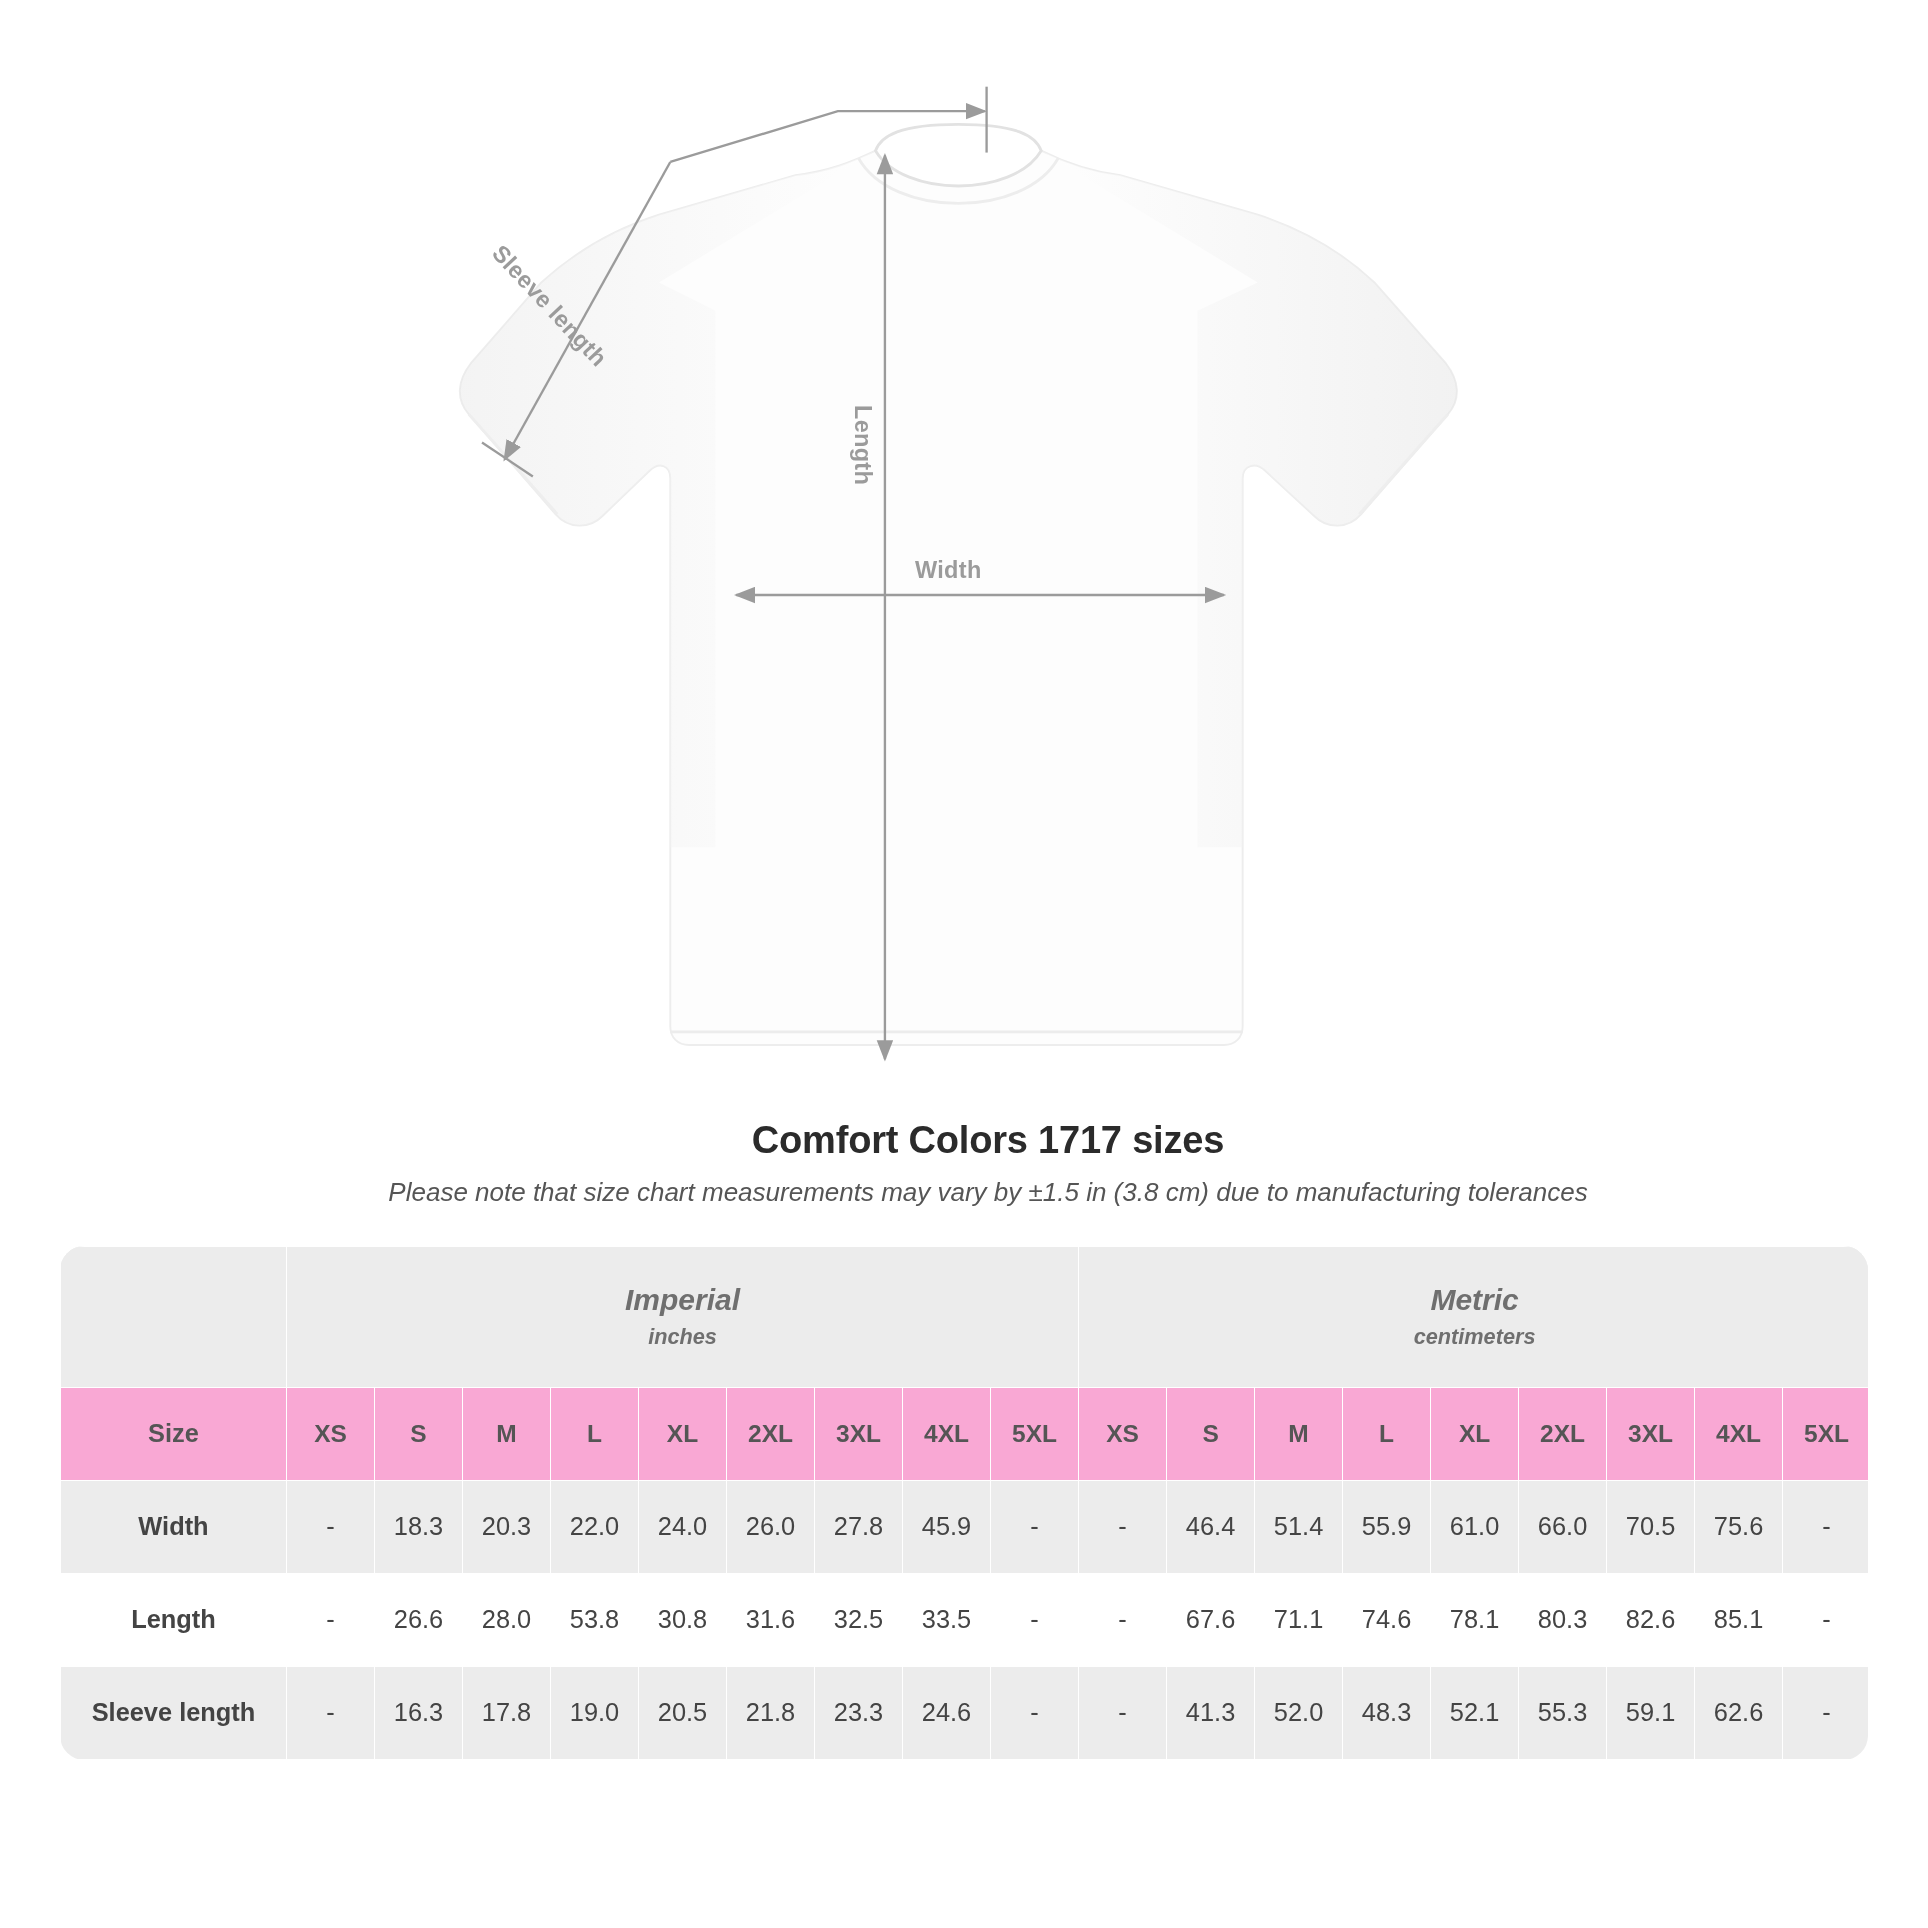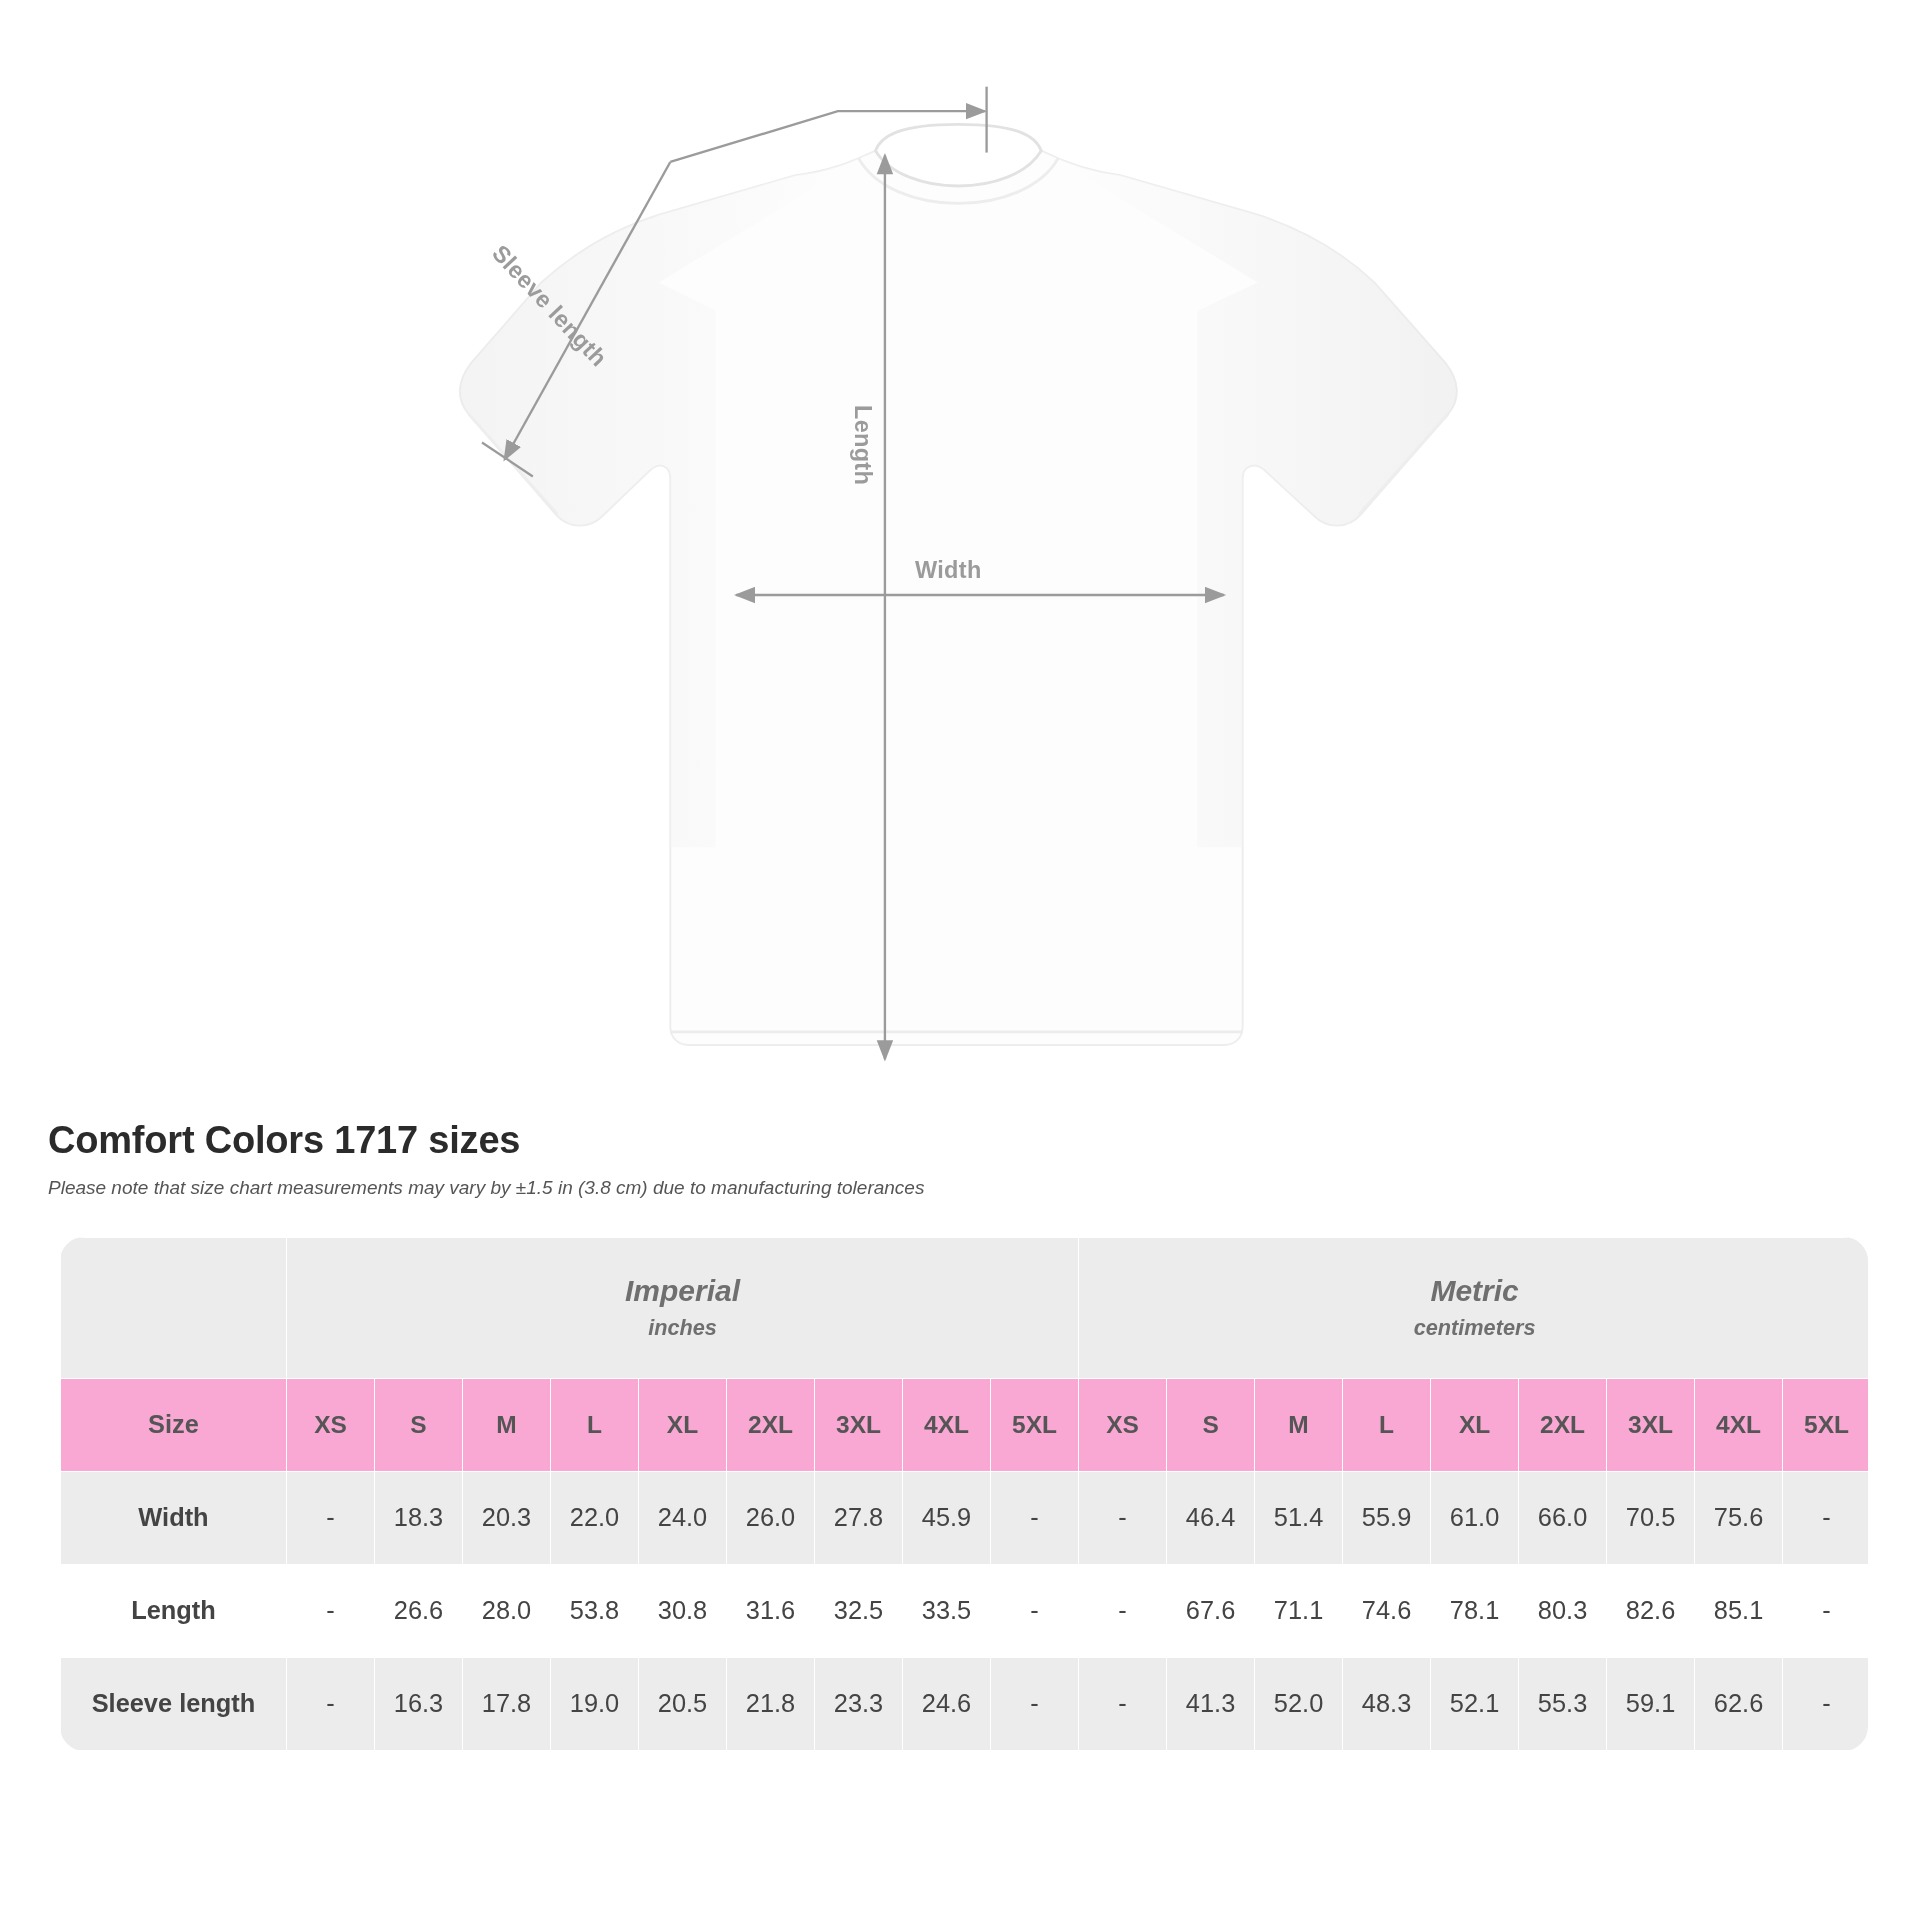--- a/index.html
+++ b/index.html
@@ -51,33 +51,33 @@
   }
   .dim-label.sleeve-label {
     left: 506px;
     top: 240px;
     transform: rotate(47deg);
     transform-origin: left top;
   }
 
   
   .title-block {
-    text-align: left;
+    text-align: center;
     margin-top: 7.5px;
     padding-left: 48px;
   }
   .chart-title {
     font-size: 38px;
     font-weight: bold;
     color: #2b2b2b;
     letter-spacing: -0.2px;
   }
   .chart-note {
     margin-top: 15px;
-    font-size: 19px;
+    font-size: 26px;
     font-style: italic;
     color: #555555;
   }
 
   
   .table-wrap {
     margin: 38px 60px 0 60px;
     width: 1808px;
     border-radius: 24.5px;
     overflow: hidden;

